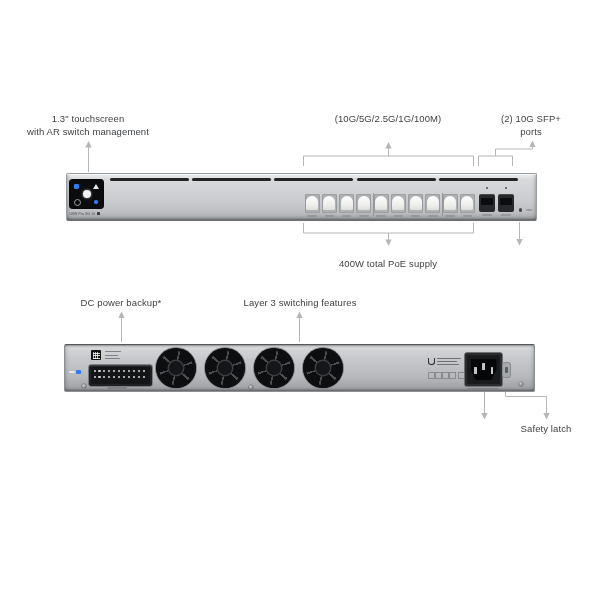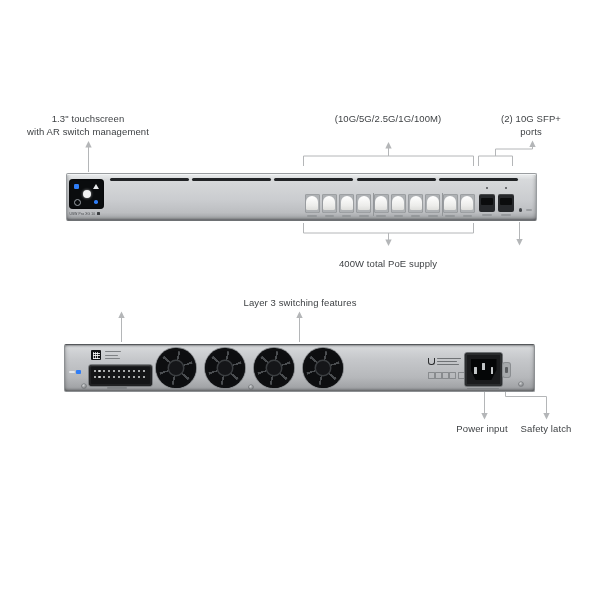--- a/index.html
+++ b/index.html
@@ -125,22 +125,22 @@
     <div>with AR switch management</div>
   </div>
   <div class="lbl" style="left:268px;top:112px;width:240px;">
     <div>(10G/5G/2.5G/1G/100M)</div>
   </div>
   <div class="lbl" style="left:466px;top:112px;width:130px;">
     <div>(2) 10G SFP+</div>
     <div>ports</div>
   </div>
   <div class="lbl" style="left:288px;top:257px;width:200px;">400W total PoE supply</div>
+  <div class="lbl" style="left:21px;top:296px;width:200px;">DC power backup*</div>
   <div class="lbl" style="left:200px;top:296px;width:200px;">Layer 3 switching features</div>
-  <div class="lbl" style="left:422px;top:422px;width:120px;">Power input</div>
   <div class="lbl" style="left:486px;top:422px;width:120px;">Safety latch</div>
 
   <div class="chassis front">
     <div class="vents">
         <div class="vent" style="left: 0px;"></div>
         <div class="vent" style="left: 82.2px;"></div>
         <div class="vent" style="left: 164.4px;"></div>
         <div class="vent" style="left: 246.6px;"></div>
         <div class="vent" style="left: 328.8px;"></div>
       </div>

